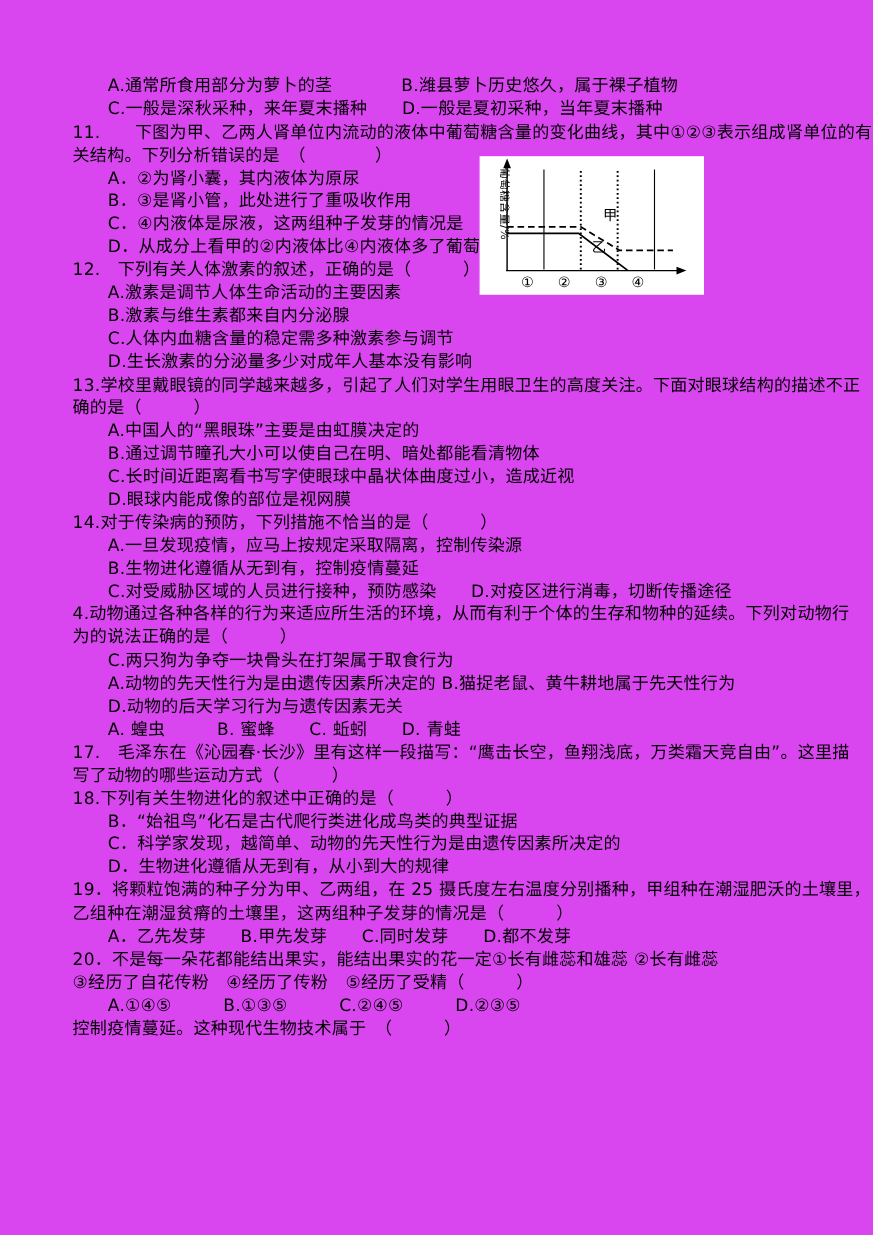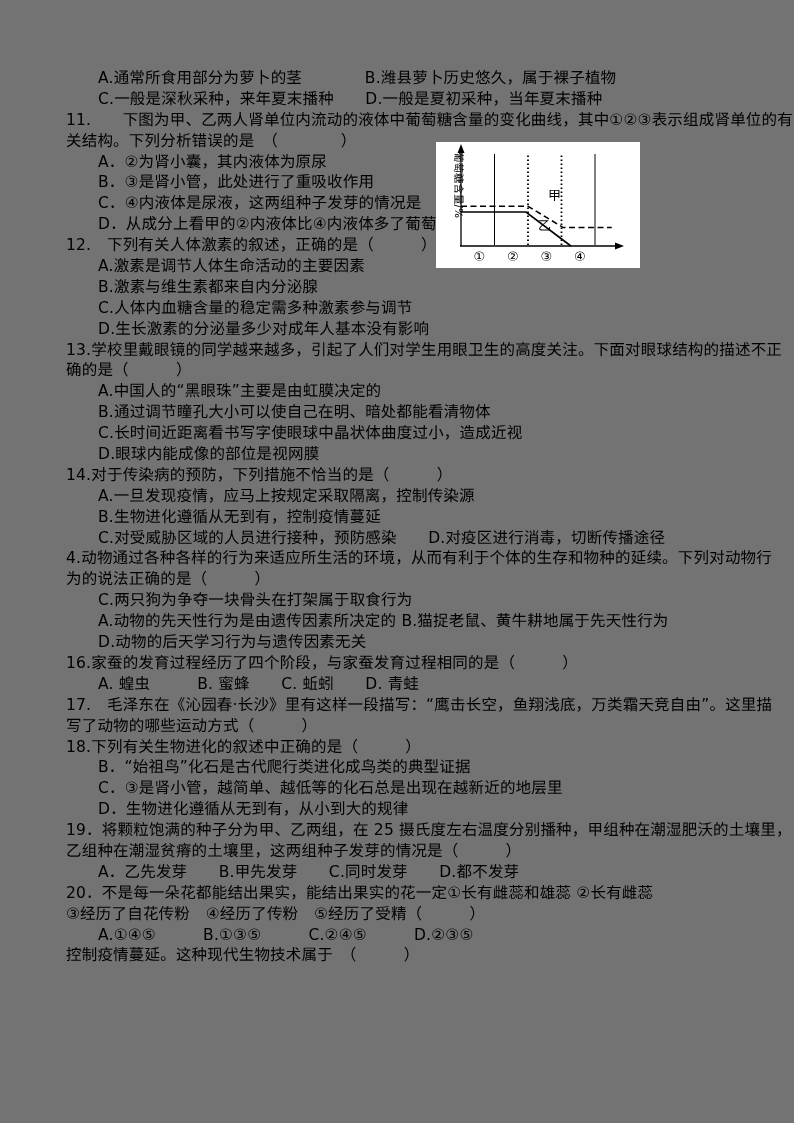--- a/index.html
+++ b/index.html
@@ -1,20 +1,20 @@
 <!DOCTYPE html>
 <html lang="zh-CN"><head>
 <meta charset="utf-8">
 <style>
   html,body{margin:0;padding:0;background:#888;}
   .page{
     position:relative;
     width:794px;height:1123px;
     margin:0 auto;
-    background:#737373;
+    background:#d946ef;
     color:#000000;
     font-family:"DejaVu Sans","Liberation Sans",sans-serif;
     font-size:15.5px;
     overflow:hidden;
   }
   .tb{
     position:absolute;
     left:66px;top:68px;
     width:682px;
   }
@@ -60,27 +60,26 @@
     <div class="line i1">D.眼球内能成像的部位是视网膜</div>
     <div class="line">14.对于传染病的预防，下列措施不恰当的是（　　　）</div>
     <div class="line i1">A.一旦发现疫情，应马上按规定采取隔离，控制传染源</div>
     <div class="line i1">B.生物进化遵循从无到有，控制疫情蔓延</div>
     <div class="line i1">C.对受威胁区域的人员进行接种，预防感染　　D.对疫区进行消毒，切断传播途径</div>
     <div class="line">4.动物通过各种各样的行为来适应所生活的环境，从而有利于个体的生存和物种的延续。下列对动物行</div>
     <div class="line">为的说法正确的是（　　　）</div>
     <div class="line i1">C.两只狗为争夺一块骨头在打架属于取食行为</div>
     <div class="line i1">A.动物的先天性行为是由遗传因素所决定的 B.猫捉老鼠、黄牛耕地属于先天性行为</div>
     <div class="line i1">D.动物的后天学习行为与遗传因素无关</div>
-    <div class="line">16.家蚕的发育过程经历了四个阶段，与家蚕发育过程相同的是（　　　）</div>
     <div class="line i1">A. 蝗虫　　　B. 蜜蜂　　C. 蚯蚓　　D. 青蛙</div>
     <div class="line">17.　毛泽东在《沁园春·长沙》里有这样一段描写：“鹰击长空，鱼翔浅底，万类霜天竞自由”。这里描</div>
     <div class="line">写了动物的哪些运动方式（　　　）</div>
     <div class="line">18.下列有关生物进化的叙述中正确的是（　　　）</div>
     <div class="line i1">B．“始祖鸟”化石是古代爬行类进化成鸟类的典型证据</div>
-    <div class="line i1">C．③是肾小管，越简单、越低等的化石总是出现在越新近的地层里</div>
+    <div class="line i1">C．科学家发现，越简单、动物的先天性行为是由遗传因素所决定的</div>
     <div class="line i1">D．生物进化遵循从无到有，从小到大的规律</div>
     <div class="line">19．将颗粒饱满的种子分为甲、乙两组，在 25 摄氏度左右温度分别播种，甲组种在潮湿肥沃的土壤里，</div>
     <div class="line">乙组种在潮湿贫瘠的土壤里，这两组种子发芽的情况是（　　　）</div>
     <div class="line i1">A．乙先发芽　　B.甲先发芽　　C.同时发芽　　D.都不发芽</div>
     <div class="line">20．不是每一朵花都能结出果实，能结出果实的花一定①长有雌蕊和雄蕊 ②长有雌蕊</div>
     <div class="line">③经历了自花传粉　④经历了传粉　⑤经历了受精（　　　）</div>
     <div class="line i1">A.①④⑤　　　B.①③⑤　　　C.②④⑤　　　D.②③⑤</div>
     <div class="line">控制疫情蔓延。这种现代生物技术属于　（　　　）</div>
   </div>
 

